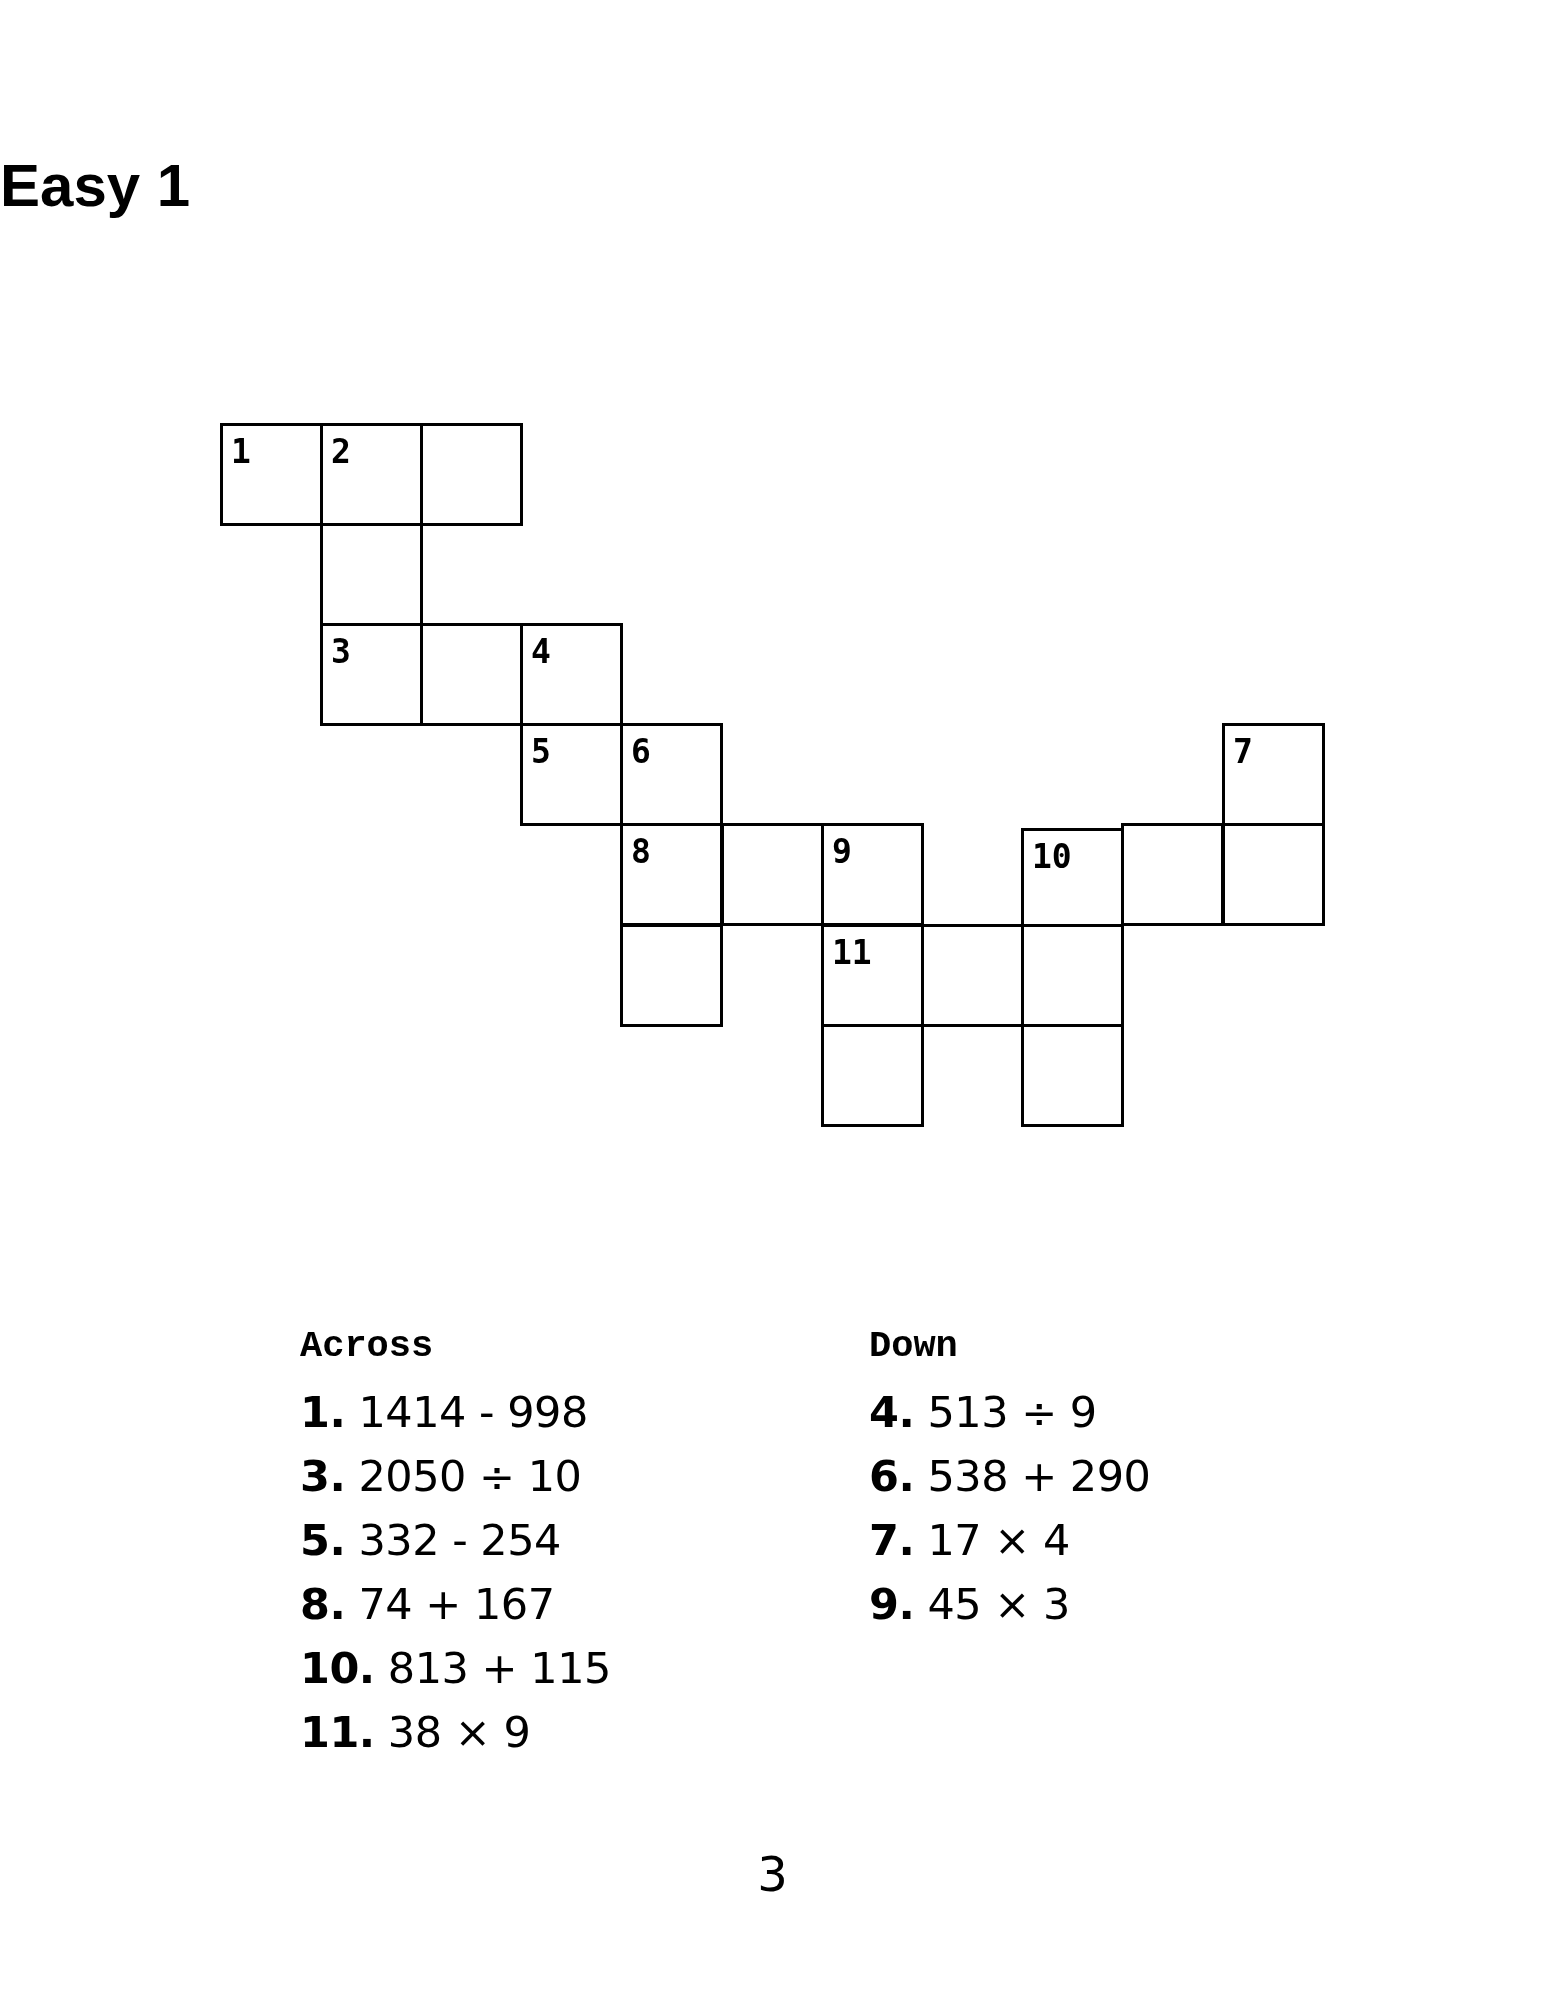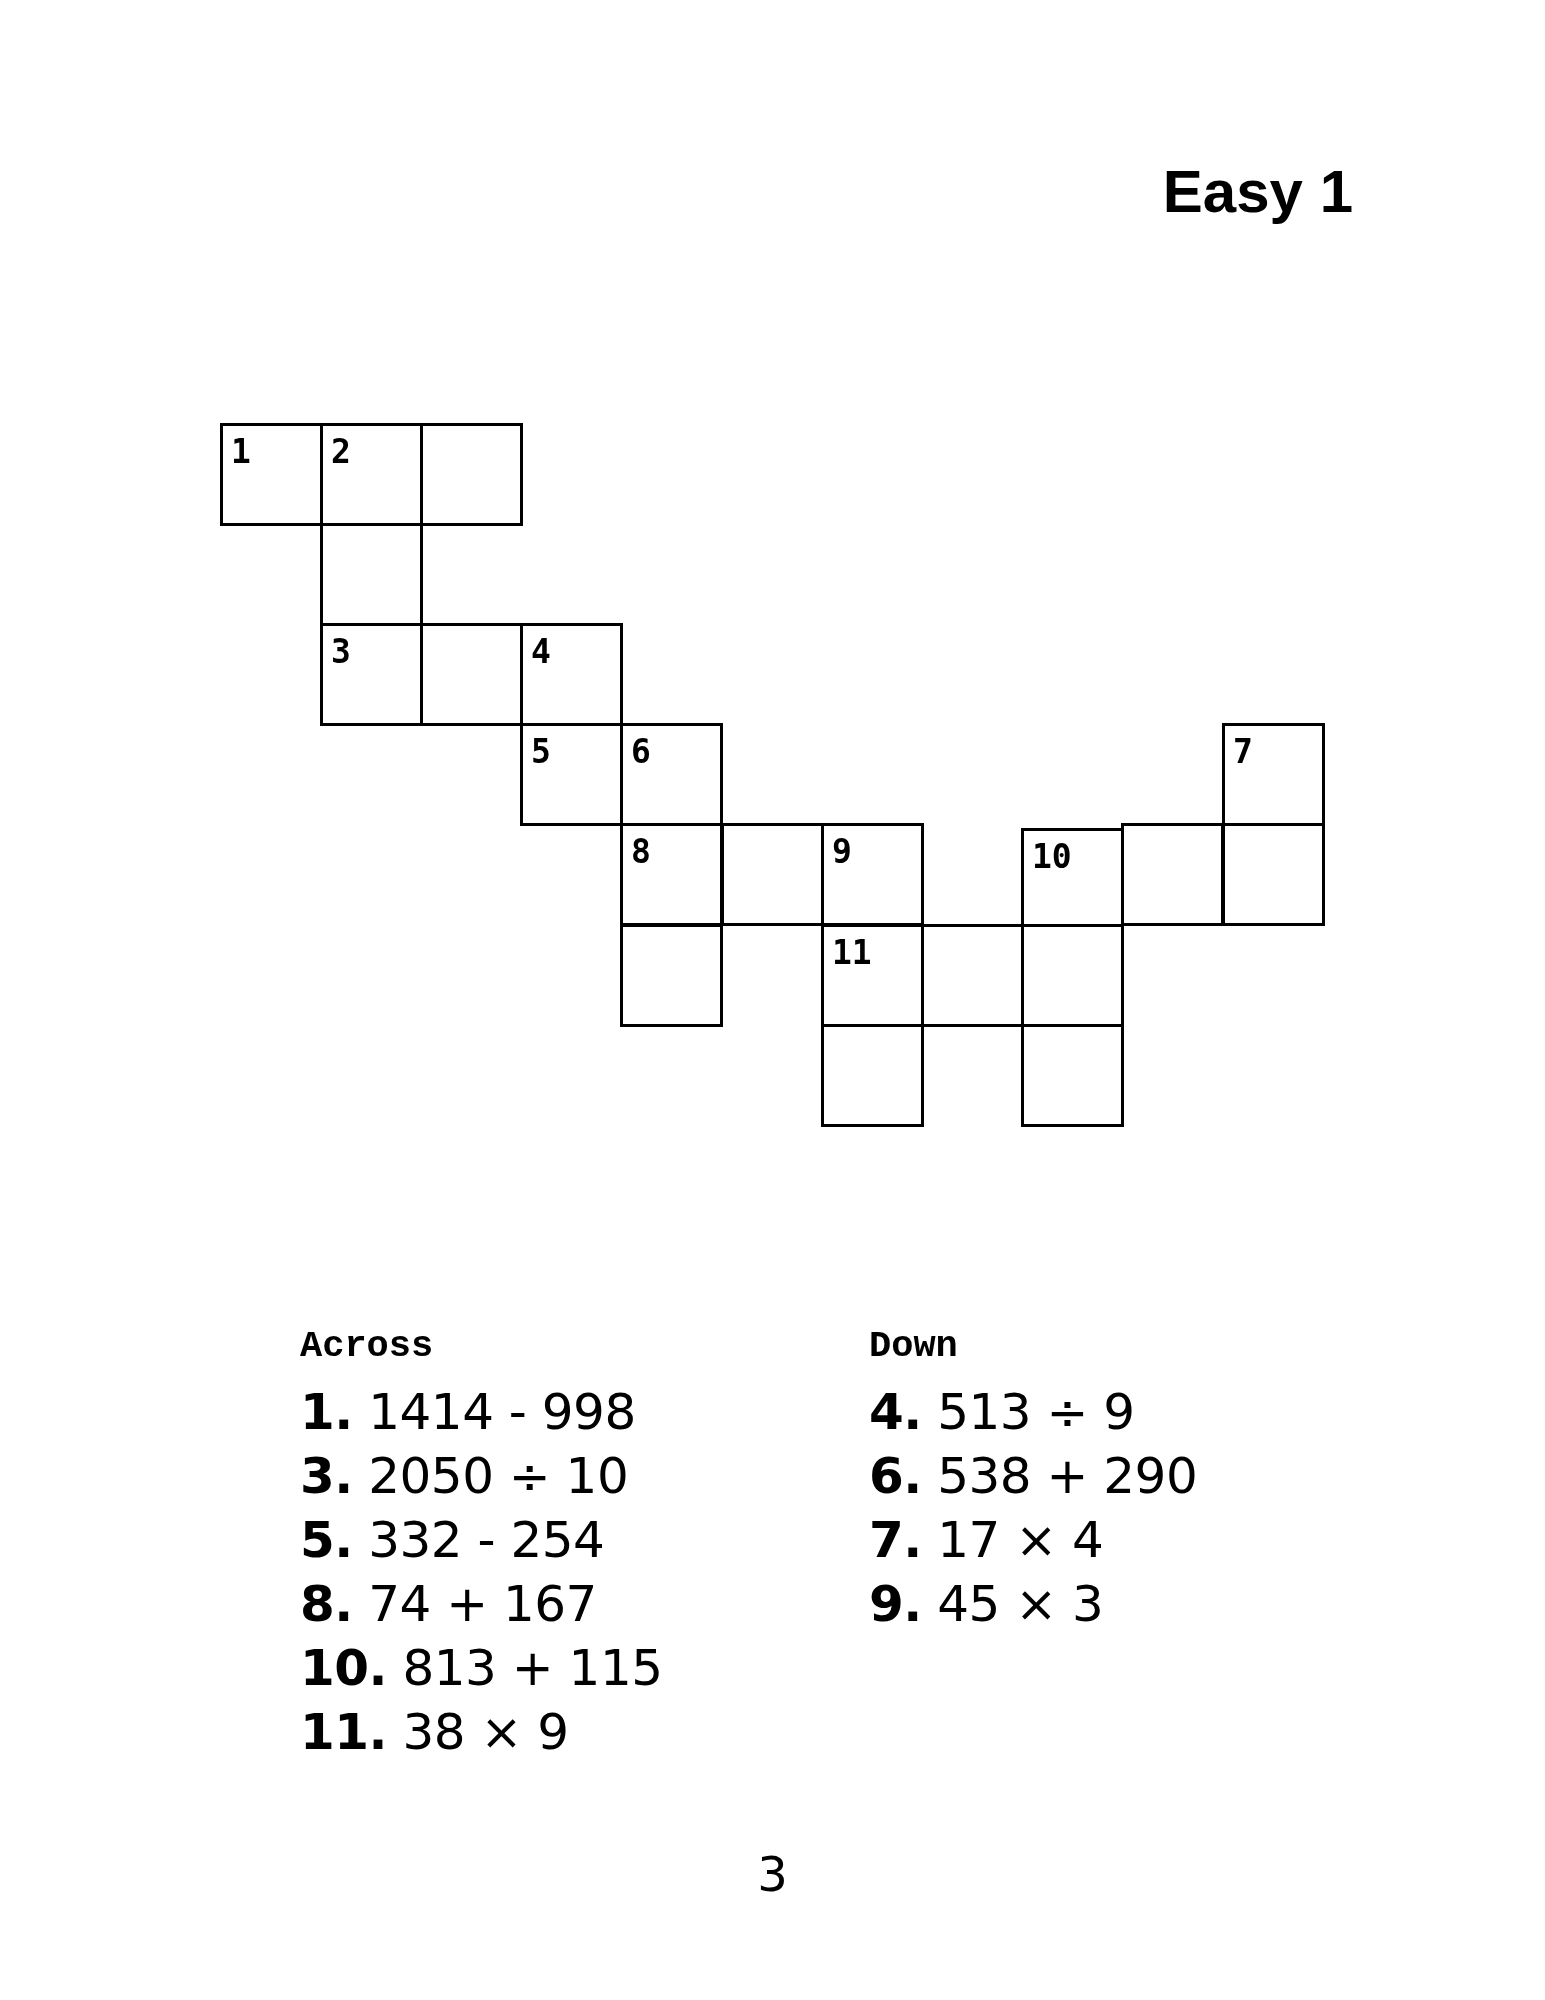--- a/index.html
+++ b/index.html
@@ -12,22 +12,22 @@
       height: 2000px;
       position: relative;
       overflow: hidden;
       color: #000000;
       font-family: "Liberation Sans", sans-serif;
     }
     .title {
       position: absolute;
       left: 0;
       width: 1353px;
-      top: 156px;
-      text-align: right;
+      top: 150px;
+      text-align: left;
       font-family: "Liberation Sans", sans-serif;
       font-weight: 700;
       font-size: 60px;
       line-height: 72px;
       letter-spacing: 0px;
     }
     .grid {
       position: absolute;
       left: 221px;
       top: 424px;
@@ -60,21 +60,21 @@
     .clue-heading {
       font-family: Liberation Mono, monospace;
       font-weight: 700;
       font-size: 37px;
       line-height: 48px;
       margin-left: 0;
       margin-bottom: 10px;
     }
     .clue {
       font-family: "DejaVu Sans", sans-serif;
-      font-size: 50px;
+      font-size: 43px;
       line-height: 64px;
       white-space: nowrap;
       letter-spacing: -0.5px;
     }
     .clue-num {
       font-weight: 700;
     }
     .page-number {
       position: absolute;
       left: 0;

